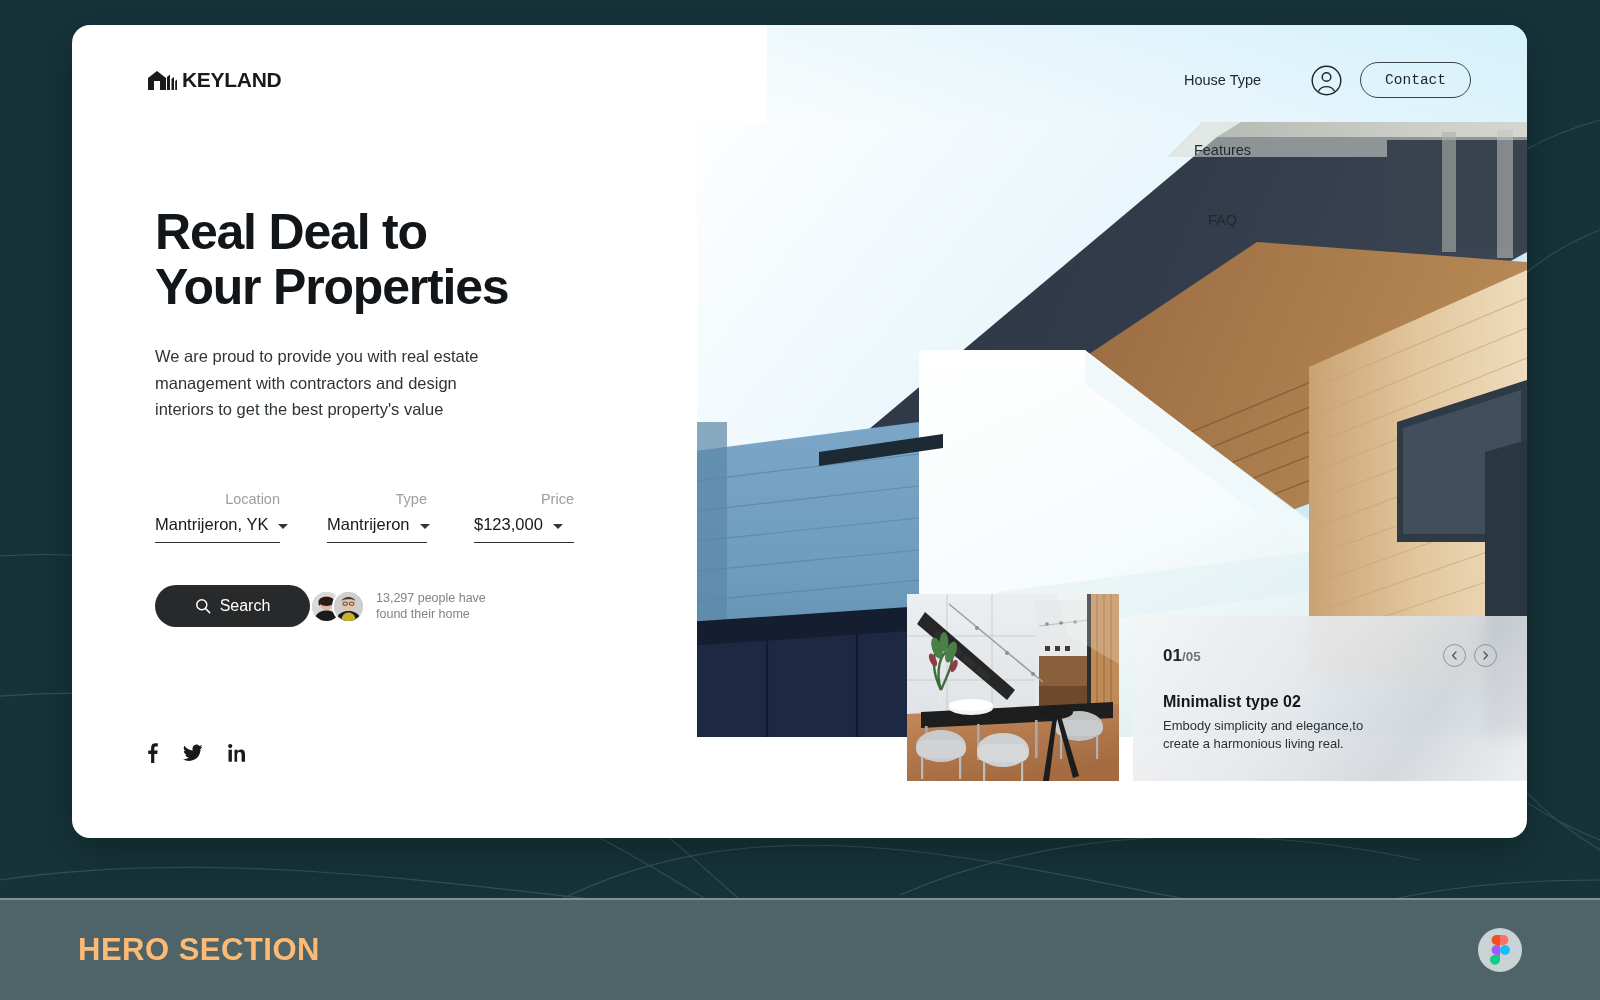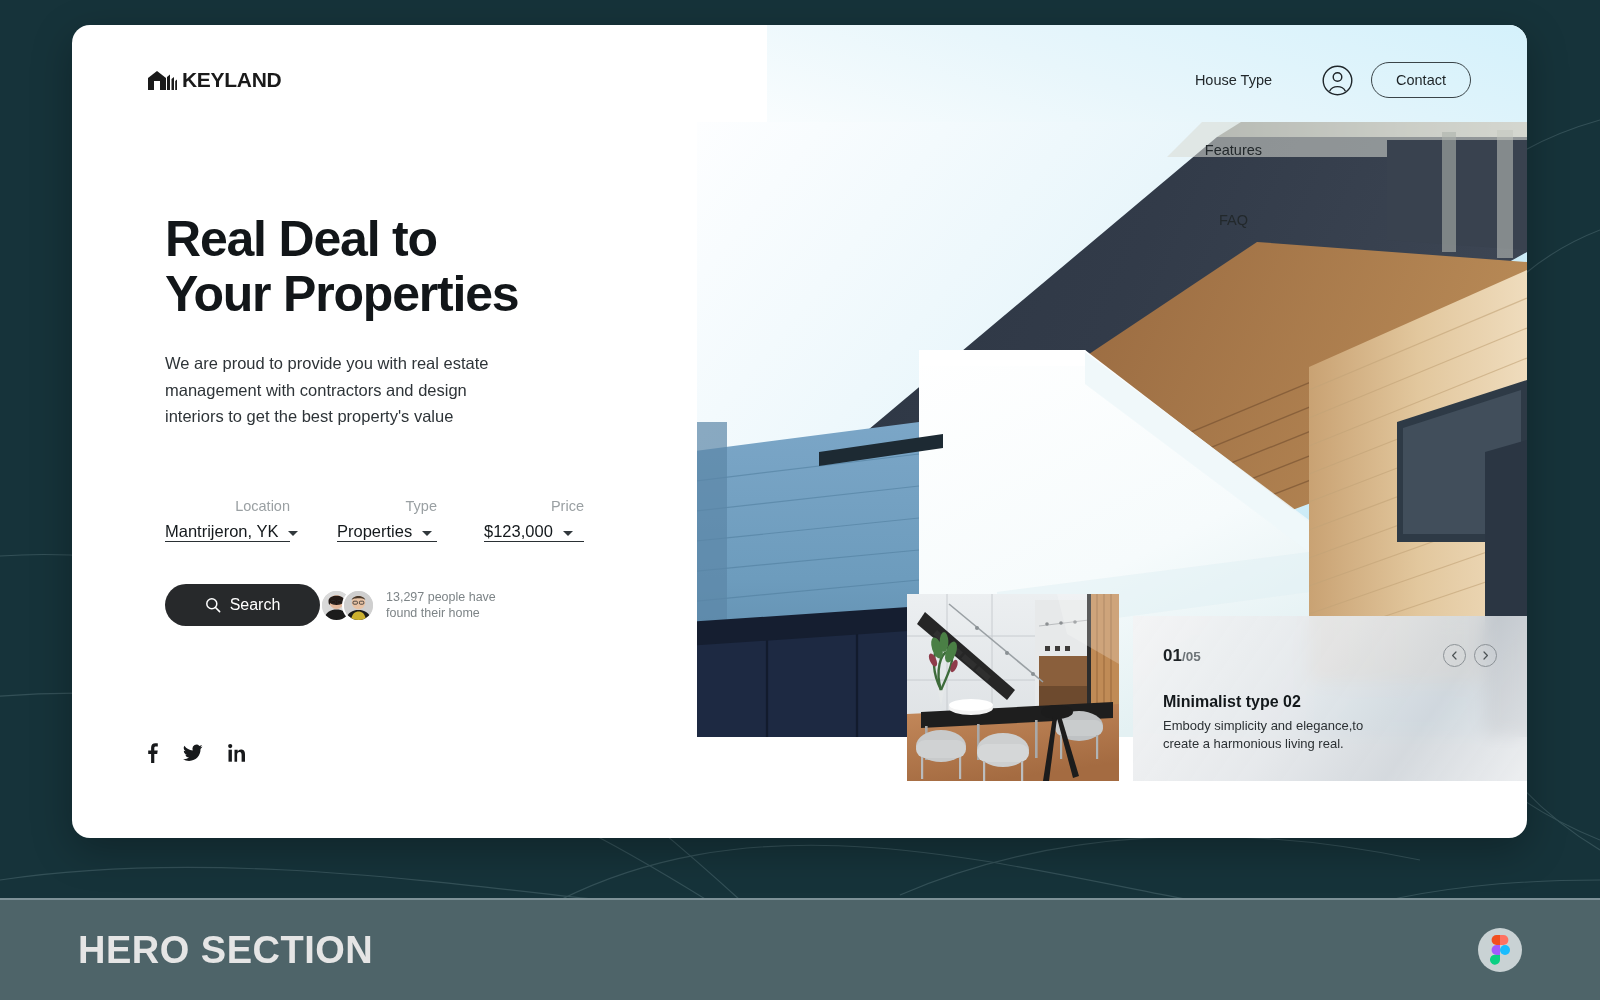--- a/index.html
+++ b/index.html
@@ -14,21 +14,21 @@
   .bg-curves { position:absolute; inset:0; width:1600px; height:1000px; }
 
   
   .bottom-bar{
     position:absolute; left:0; bottom:0; width:1600px; height:102px;
     background:#4e6469; border-top:2px solid #7e9298;
     display:flex; align-items:center; justify-content:space-between;
     padding:0 78px 0 78px;
   }
   .bottom-bar .caption{
-    color:#e5e5e5; font-size:38px; font-weight:bold; letter-spacing:.5px;
+    color:#fdba74; font-size:31px; font-weight:bold; letter-spacing:.5px;
   }
   .figma-badge{
     width:44px;height:44px;border-radius:50%;background:#c9d2d4;
     display:flex;align-items:center;justify-content:center;
   }
 
   
   .browser-card{
     position:absolute; left:72px; top:25px; width:1455px; height:813px;
     background:#ffffff; border-radius:18px; overflow:hidden;
@@ -50,40 +50,40 @@
   .logo-text{ font-size:21px; font-weight:bold; letter-spacing:-.3px; color:#1a1a1a; }
 
   nav{ display:flex; align-items:center; gap:54px; margin-left:auto;flex-direction:column; }
   nav a{
     font-size:14.5px; color:#22282b; text-decoration:none; white-space:nowrap;
   }
   .header-right{ display:flex; align-items:center; gap:18px; margin-left:50px; }
   .contact-btn{
     border:1.3px solid #3a4448; border-radius:30px; padding:9px 24px;
     font-size:14.5px; color:#1c2225; background:transparent; cursor:pointer;
-    font-family:Liberation Sans, sans-serif;
-  }
-
-  
-  .hero-left{ position:absolute; left:93px; top:180px; width:600px; z-index:5;margin-top:7px; }
+    font-family:Liberation Mono, monospace;
+  }
+
+  
+  .hero-left{ position:absolute; left:83px; top:180px; width:600px; z-index:5; }
   h1{
     font-size:50px; line-height:1.1; font-weight:bold; color:#121619;
     letter-spacing:-1.2px; white-space:pre-line;
   }
   .subtitle{
     margin-top:28px; font-size:16.5px; line-height:1.62; color:#2e3438;
     width:380px; white-space:pre-line;
   }
 
   .filters{ margin-top:68px; display:flex; gap:47px;text-align:right; }
   .filter{ }
   .filter .flabel{ font-size:14.5px; color:#9aa0a3; margin-bottom:8px; }
   .filter .frow{
     display:flex; align-items:flex-end; gap:10px;
-    border-bottom:1.3px solid #2a3034; 
+    border-bottom:1.3px solid #2a3034; padding-bottom:8px;
   }
   .filter .fvalue{ font-size:16.5px; color:#14191c; white-space:nowrap; }
   .caret{
     width:0;height:0;border-left:5px solid transparent;border-right:5px solid transparent;
     border-top:5px solid #31383c; margin-bottom:5px;
   }
   .f-loc{ width:125px; } .f-type{ width:100px; } .f-price{ width:100px; }
 
   .action-row{ margin-top:42px; display:flex; align-items:center; }
   .search-btn{
@@ -314,21 +314,21 @@
         <div class="flabel">Location</div>
         <div class="frow">
           <span class="fvalue">Mantrijeron, YK</span>
           <i class="caret"></i>
         </div>
       </div>
 
       <div class="filter f-type">
         <div class="flabel">Type</div>
         <div class="frow">
-          <span class="fvalue">Properties</span>
+          <span class="fvalue">Mantrijeron</span>
           <i class="caret"></i>
         </div>
       </div>
 
       <div class="filter f-price">
         <div class="flabel">Price</div>
         <div class="frow">
           <span class="fvalue">$123,000</span>
           <i class="caret"></i>
         </div>

